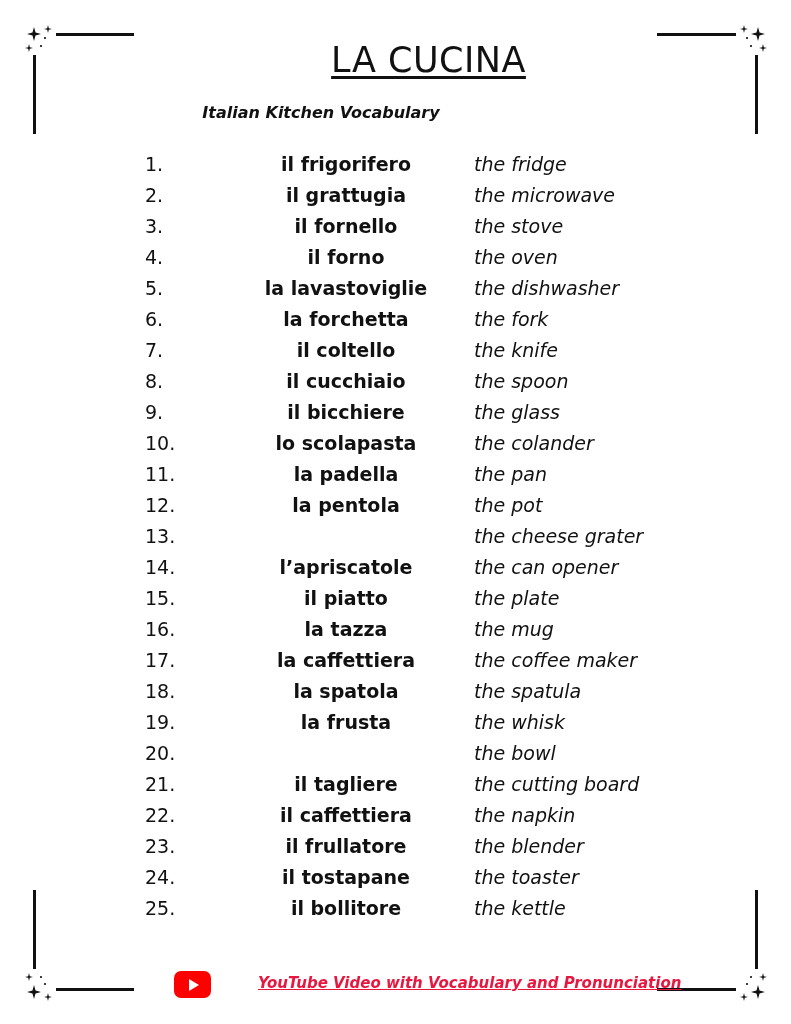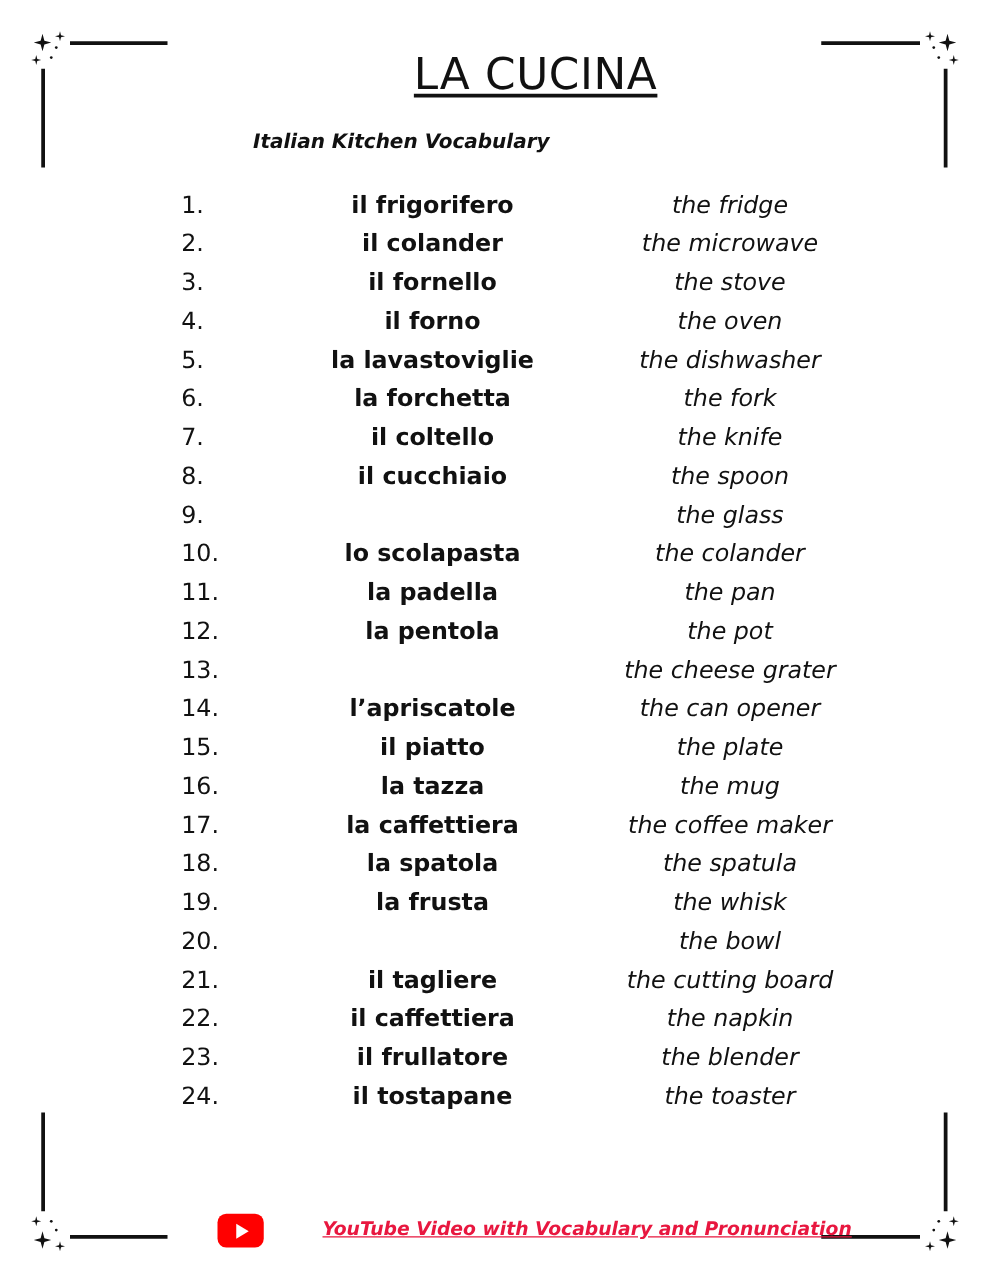--- a/index.html
+++ b/index.html
@@ -16,21 +16,21 @@
   }
   .title span { text-decoration: underline; text-decoration-thickness: 3px; text-underline-offset: 4px; }
   .subtitle {
     position: absolute; top: 103px; left: 0; width: 642px; text-align: center;
     font-size: 16px; font-style: italic; font-weight: bold;
   }
   .list { position: absolute; top: 149px; left: 0; width: 791px; }
   .row { position: relative; height: 31px; font-size: 19px; line-height: 31px; }
   .num { position: absolute; left: 145px; width: 50px; }
   .it { position: absolute; left: 236px; width: 220px; text-align: center; font-weight: bold; }
-  .en { position: absolute; left: 474px; width: 220px; text-align: center; font-style: italic; }
+  .en { position: absolute; left: 474px; width: 220px; text-align: left; font-style: italic; }
   .footer { position: absolute; top: 970px; left: 0; width: 791px; height: 30px; }
   .yt {
     position: absolute; left: 174px; top: 1px; width: 37px; height: 27px;
     background: #ff0000; border-radius: 7px;
   }
   .yt::after {
     content: ""; position: absolute; left: 15px; top: 8px;
     border-left: 10px solid #fff; border-top: 6px solid transparent; border-bottom: 6px solid transparent;
   }
   .link {
@@ -83,21 +83,21 @@
 <div class="subtitle">Italian Kitchen Vocabulary</div>
 
 <div class="list">
   <div class="row">
       <span class="num">1.</span>
       <span class="it">il frigorifero</span>
       <span class="en">the fridge</span>
     </div>
   <div class="row">
       <span class="num">2.</span>
-      <span class="it">il colander</span>
+      <span class="it">il grattugia</span>
       <span class="en">the microwave</span>
     </div>
   <div class="row">
       <span class="num">3.</span>
       <span class="it">il fornello</span>
       <span class="en">the stove</span>
     </div>
   <div class="row">
       <span class="num">4.</span>
       <span class="it">il forno</span>
@@ -118,20 +118,21 @@
       <span class="it">il coltello</span>
       <span class="en">the knife</span>
     </div>
   <div class="row">
       <span class="num">8.</span>
       <span class="it">il cucchiaio</span>
       <span class="en">the spoon</span>
     </div>
   <div class="row">
       <span class="num">9.</span>
+      <span class="it">il bicchiere</span>
       <span class="en">the glass</span>
     </div>
   <div class="row">
       <span class="num">10.</span>
       <span class="it">lo scolapasta</span>
       <span class="en">the colander</span>
     </div>
   <div class="row">
       <span class="num">11.</span>
       <span class="it">la padella</span>
@@ -192,19 +193,24 @@
     </div>
   <div class="row">
       <span class="num">23.</span>
       <span class="it">il frullatore</span>
       <span class="en">the blender</span>
     </div>
   <div class="row">
       <span class="num">24.</span>
       <span class="it">il tostapane</span>
       <span class="en">the toaster</span>
+    </div>
+  <div class="row">
+      <span class="num">25.</span>
+      <span class="it">il bollitore</span>
+      <span class="en">the kettle</span>
     </div>
 </div>
 
 <div class="footer">
   <div class="yt"></div>
   <a class="link">YouTube Video with Vocabulary and Pronunciation</a>
 </div>
 
 </body></html>

